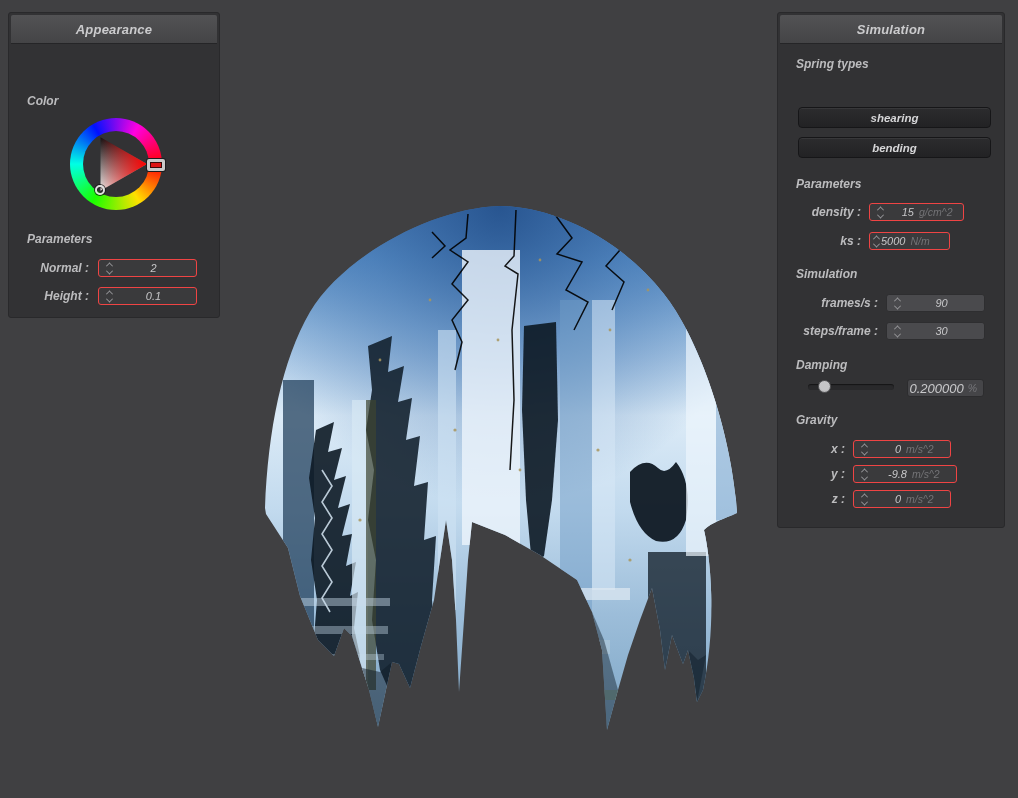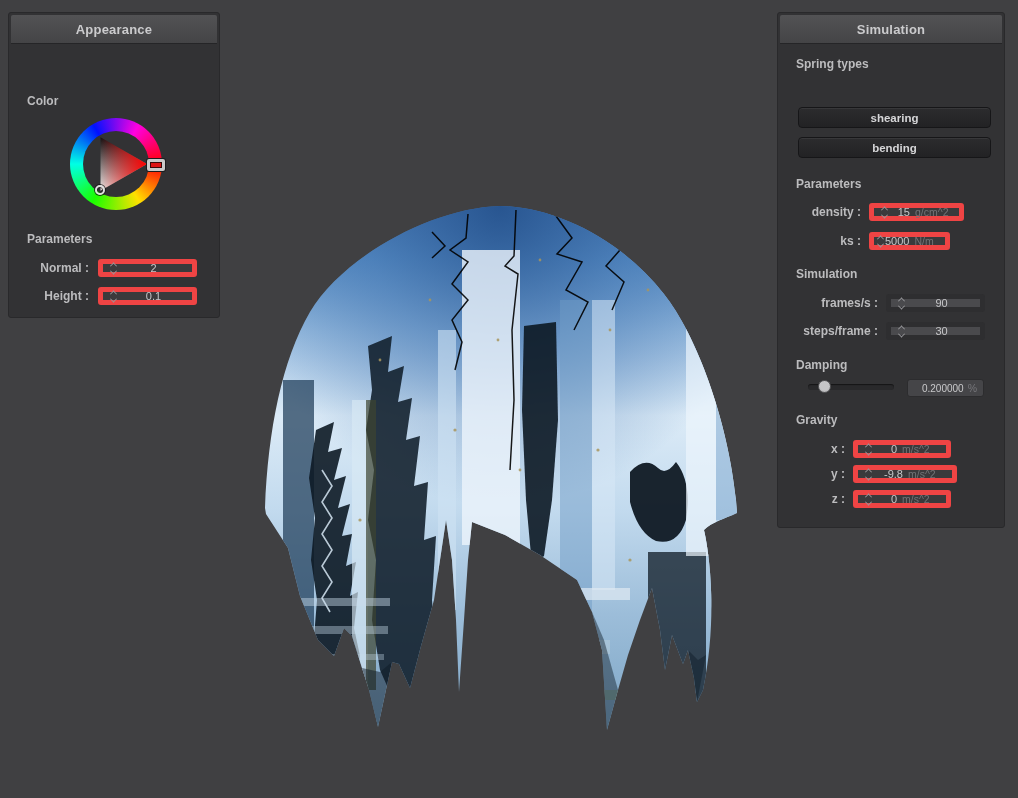--- a/index.html
+++ b/index.html
@@ -1,19 +1,19 @@
 <!DOCTYPE html>
 <html><head>
 <meta charset="utf-8">
 <style>
   * { margin:0; padding:0; box-sizing:border-box; }
   html,body { width:1018px; height:798px; overflow:hidden; }
   body { background:#404042; font-family:"Liberation Sans", sans-serif; position:relative; }
 
-  #stage { position:absolute; inset:0; width:1018px; height:798px; }
+  #stage { position:absolute; inset:0; width:1018px; height:798px;font-style:italic; }
   #cloth-svg { position:absolute; left:0; top:0; z-index:1; }
 
   
   .panel { position:absolute; background:#323234; border:1px solid #29292b; border-radius:3px; z-index:2; }
   #appearance-panel { left:8px; top:12px; width:212px; height:306px; }
   #simulation-panel { left:777px; top:12px; width:228px; height:516px; }
 
   .panel-header { position:absolute; left:2px; right:2px; top:2px; height:29px;
     background:linear-gradient(#525254,#444446); border-bottom:1px solid #252527;
     border-radius:2px 2px 0 0; display:flex; align-items:center; justify-content:center; }
@@ -28,21 +28,21 @@
     font-size:11.5px; font-weight:bold; color:#d6d6d8; cursor:pointer; }
   #mirror-btn { left:22px; top:42px; width:168px; height:23px;
     background:linear-gradient(#333335,#28282a); border:1px solid #55565a; }
   #mirror-btn .chev { position:absolute; right:9px; top:50%; transform:translateY(-54%);
     color:#9c9c9e; font-size:13px; font-weight:bold; }
   .spring-btn { left:20px; width:193px; height:21px; }
 
   
   .row { position:absolute; left:0; right:0; display:flex; align-items:center; }
   .row-label { font-size:12px; font-weight:bold; color:#bcbcbe; text-align:right; flex:none; }
-  .spin { height:18px; border:5px solid #ef4444; border-radius:3px; background:#3a3a3c;
+  .spin { height:18px; border:1px solid #ef4444; border-radius:3px; background:#3a3a3c;
     display:flex; align-items:center; padding:0 6px 0 4px; flex:none; cursor:text; }
   .spin.lt { background:#4a4a4d; border-color:#2e2e30; }
   .spin-arrows { width:12px; display:flex; flex-direction:column; align-items:center; gap:3px;
     margin-right:2px; cursor:pointer; }
   .chv { width:5px; height:5px; border-left:1.5px solid #98989a; border-top:1.5px solid #98989a; }
   .chv.up { transform:rotate(45deg) translate(1px,1px); }
   .chv.dn { transform:rotate(225deg) translate(1px,1px); }
   .spin-value { flex:1; font-size:11px; color:#c6c6c8; text-align:right; }
   .spin.center .spin-value { text-align:center; }
   .spin-unit { font-size:10.5px; color:#737376; margin-left:5px; min-width:38px; text-align:left; }
@@ -61,21 +61,21 @@
 
   
   #damping-slider { position:absolute; left:30px; top:371px; width:86px; height:6px;
     background:#29292b; border-radius:3px; box-shadow:inset 0 1px 1px rgba(0,0,0,.5); cursor:pointer; }
   #damping-handle { position:absolute; left:10px; top:-4px; width:13px; height:13px; border-radius:50%;
     background:radial-gradient(circle at 50% 40%, #c6c6c8 55%, #9a9a9c);
     border:1px solid #5a5a5c; cursor:grab; }
   #damping-box { position:absolute; left:129px; top:366px; width:77px; height:18px;
     background:#454548; border:1px solid #2c2c2e; border-radius:3px;
     display:flex; align-items:center; justify-content:flex-end; padding:0 6px; }
-  #damping-box .val { font-size:10px; color:#c9c9cb; }
+  #damping-box .val { font-size:13px; color:#c9c9cb; }
   #damping-box .pct { font-size:10.5px; color:#76767a; margin-left:4px; }
 
   
   #row-normal { top:246px; } #row-height { top:274px;align-items:center; }
   #row-normal .row-label, #row-height .row-label { width:80px; }
   #row-normal .spin, #row-height .spin { margin-left:9px; width:99px; }
 
   
   #row-density { top:190px; } #row-ks { top:219px; }
   #row-density .row-label, #row-ks .row-label { width:83px; }

